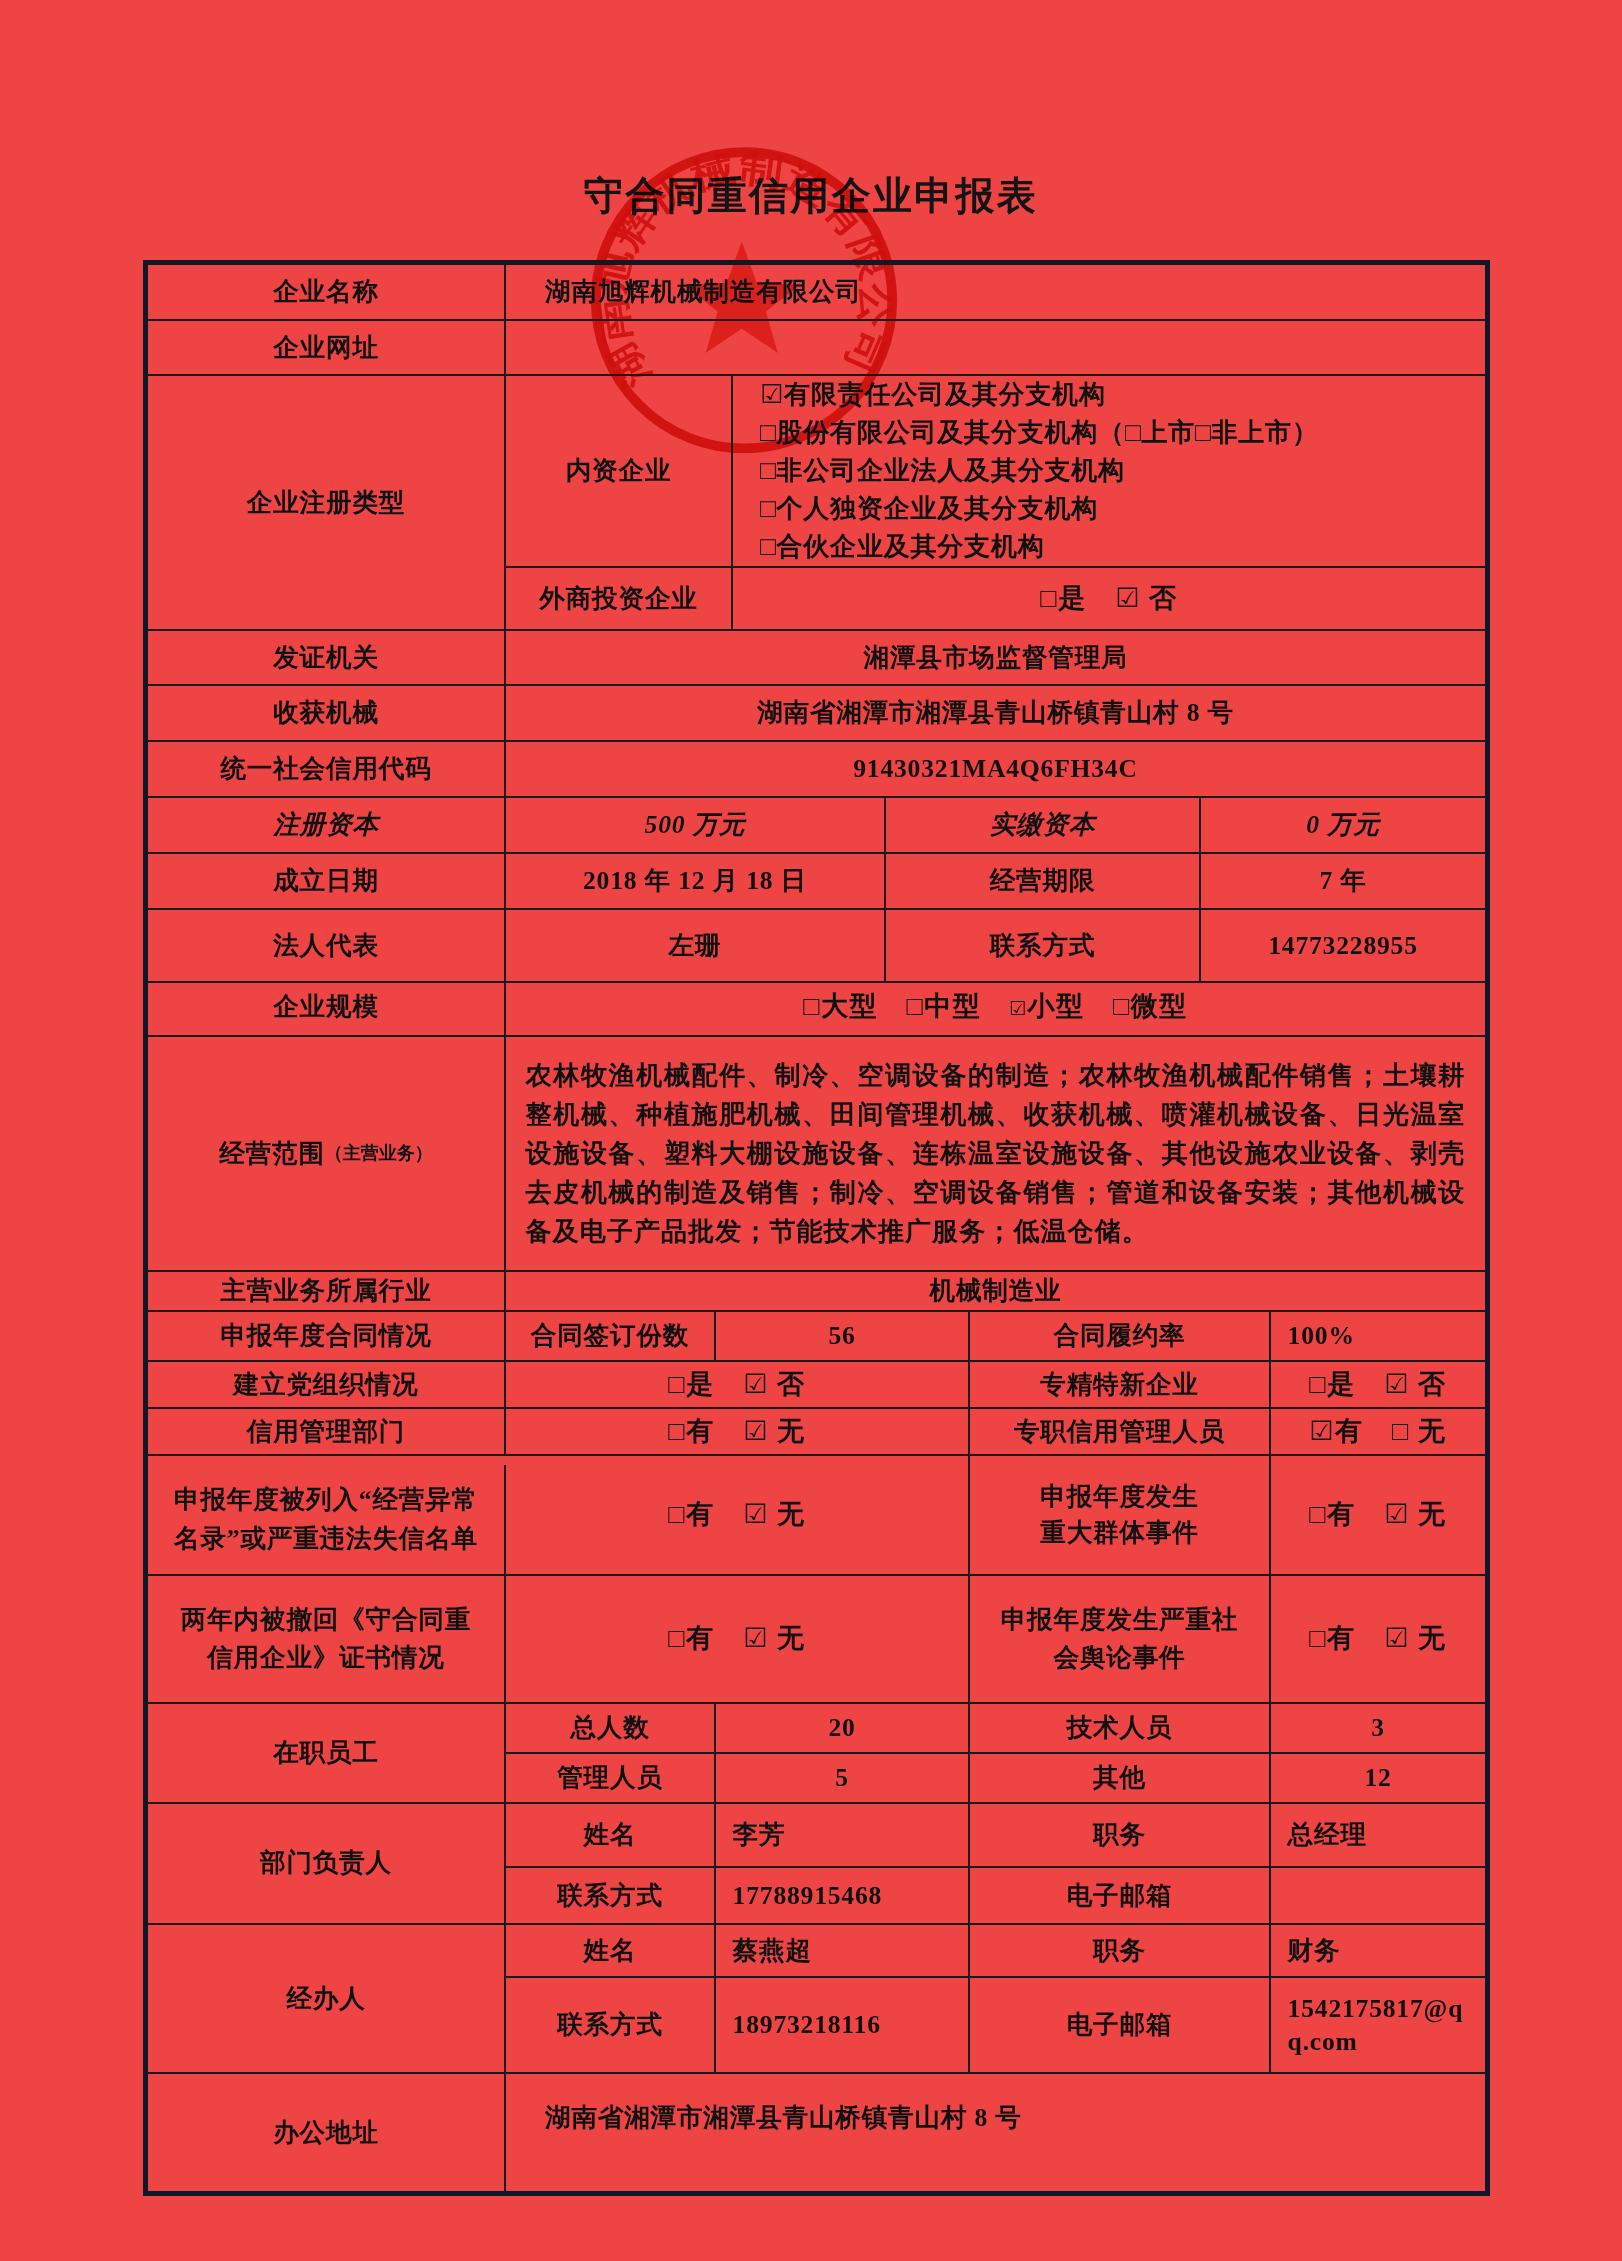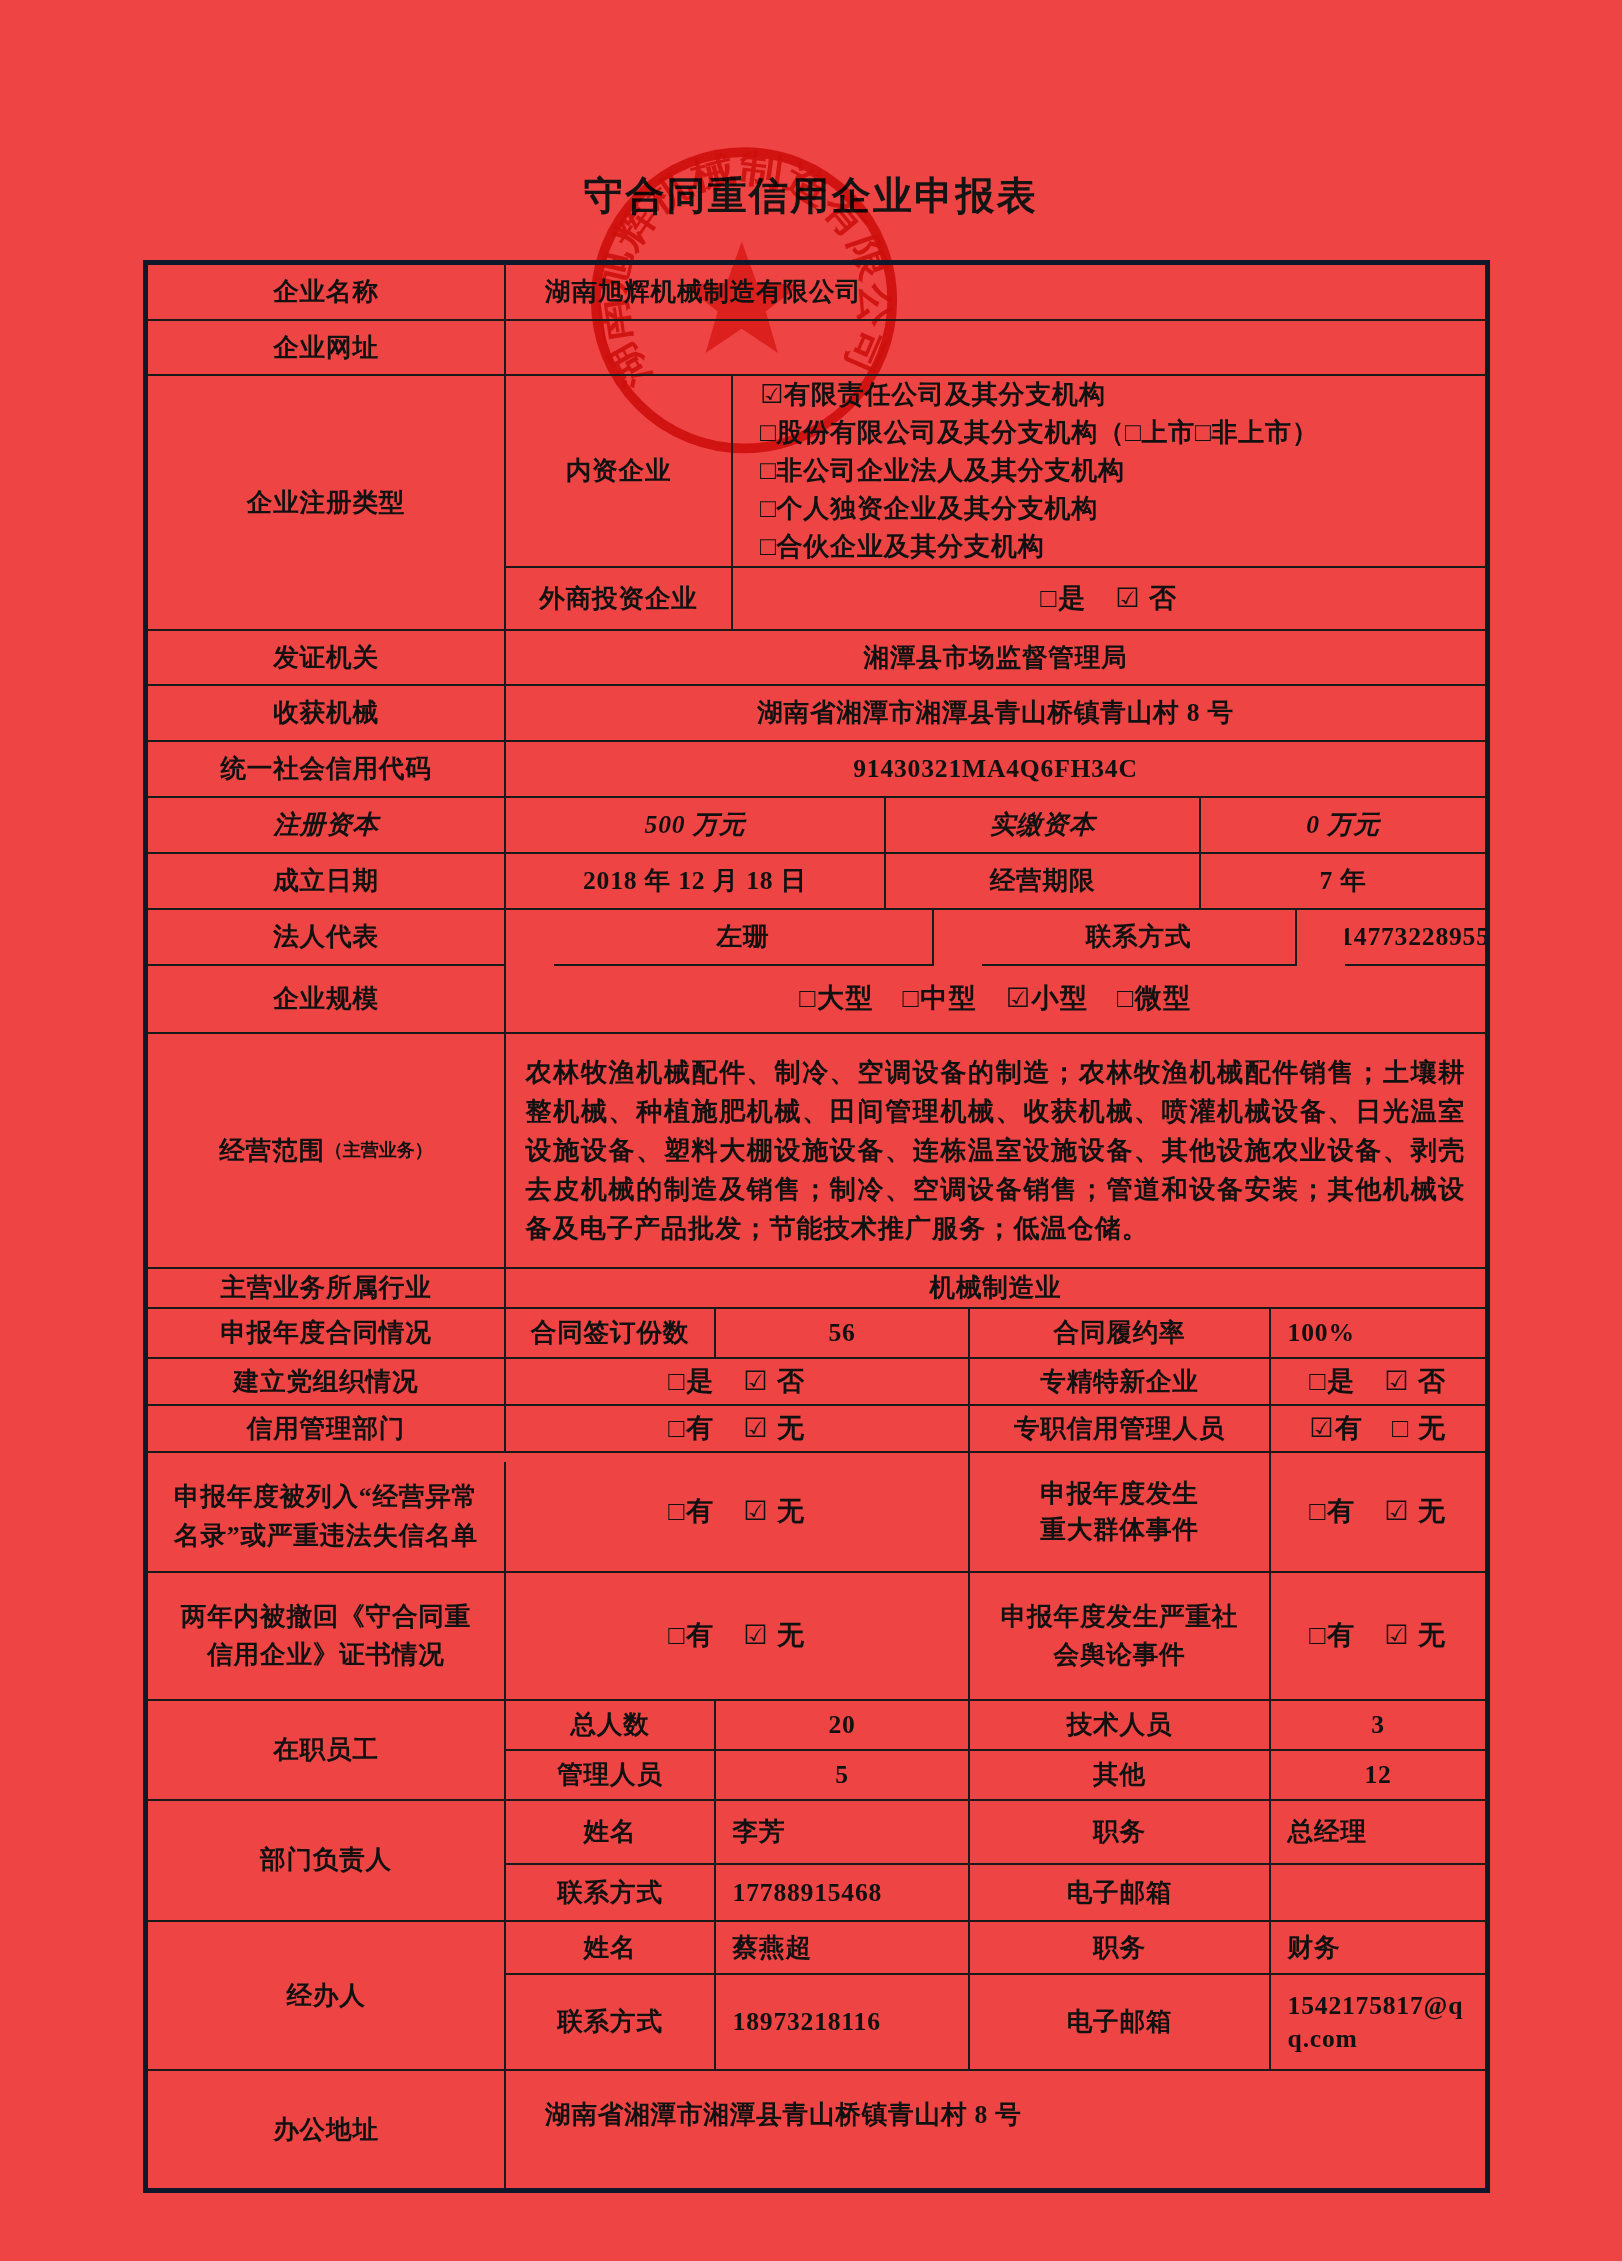--- a/index.html
+++ b/index.html
@@ -126,28 +126,28 @@
       <div class="cell last">0 万元</div>
     </div>
 
     <div class="row" style="height:56px;grid-template-columns:358px 380px 315px 1fr;">
       <div class="cell">成立日期</div>
       <div class="cell">2018 年 12 月 18 日</div>
       <div class="cell">经营期限</div>
       <div class="cell last">7 年</div>
     </div>
 
-    <div class="row" style="height:56px;grid-template-columns:358px 380px 315px 1fr;gap:48px;">
+    <div class="row" style="height:73px;grid-template-columns:358px 380px 315px 1fr;">
       <div class="cell">法人代表</div>
       <div class="cell">左珊</div>
       <div class="cell">联系方式</div>
       <div class="cell last">14773228955</div>
     </div>
 
-    <div class="row" style="height:68px;grid-template-columns:358px 1fr;">
+    <div class="row" style="height:54px;grid-template-columns:358px 1fr;font-family:Liberation Mono, monospace;">
       <div class="cell">企业规模</div>
       <div class="cell last cb">□大型　□中型　☑小型　□微型</div>
     </div>
 
     <div class="row" style="height:235px;grid-template-columns:358px 1fr;">
       <div class="cell">
         <span>经营范围</span>
           <span class="label-note">（主营业务）</span>
       </div>
       <div class="cell last" style="padding:0;">

